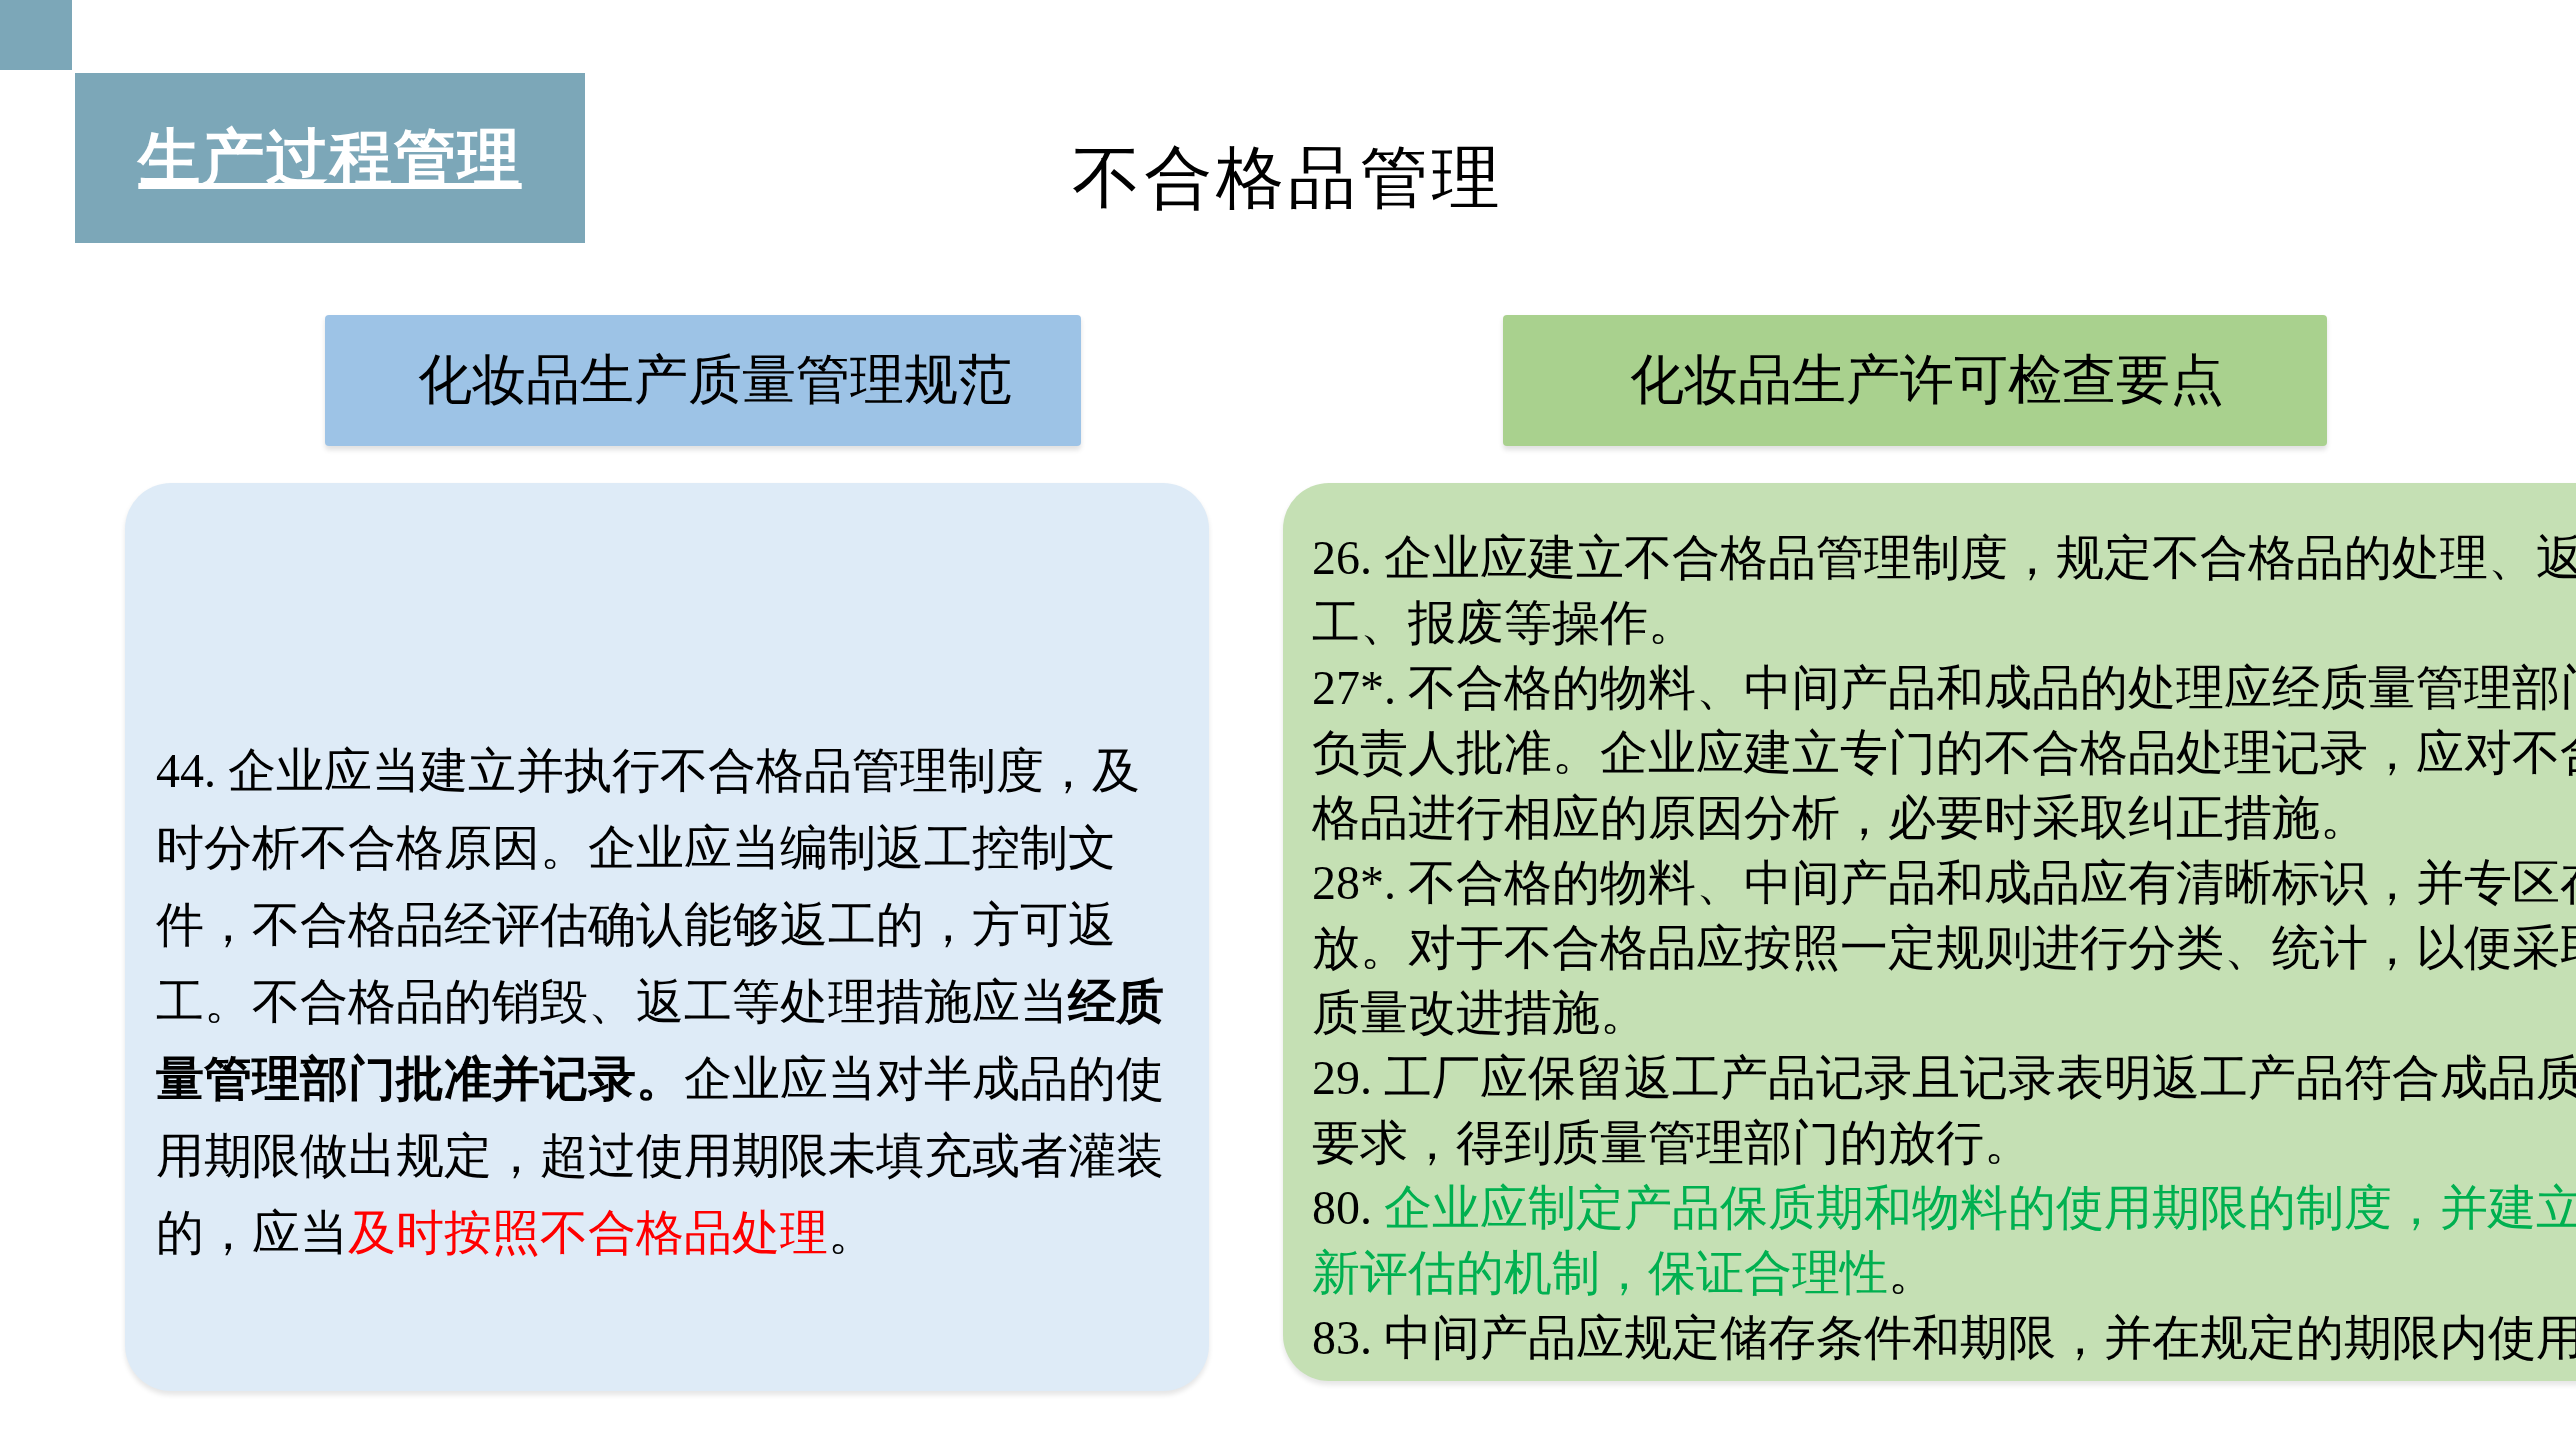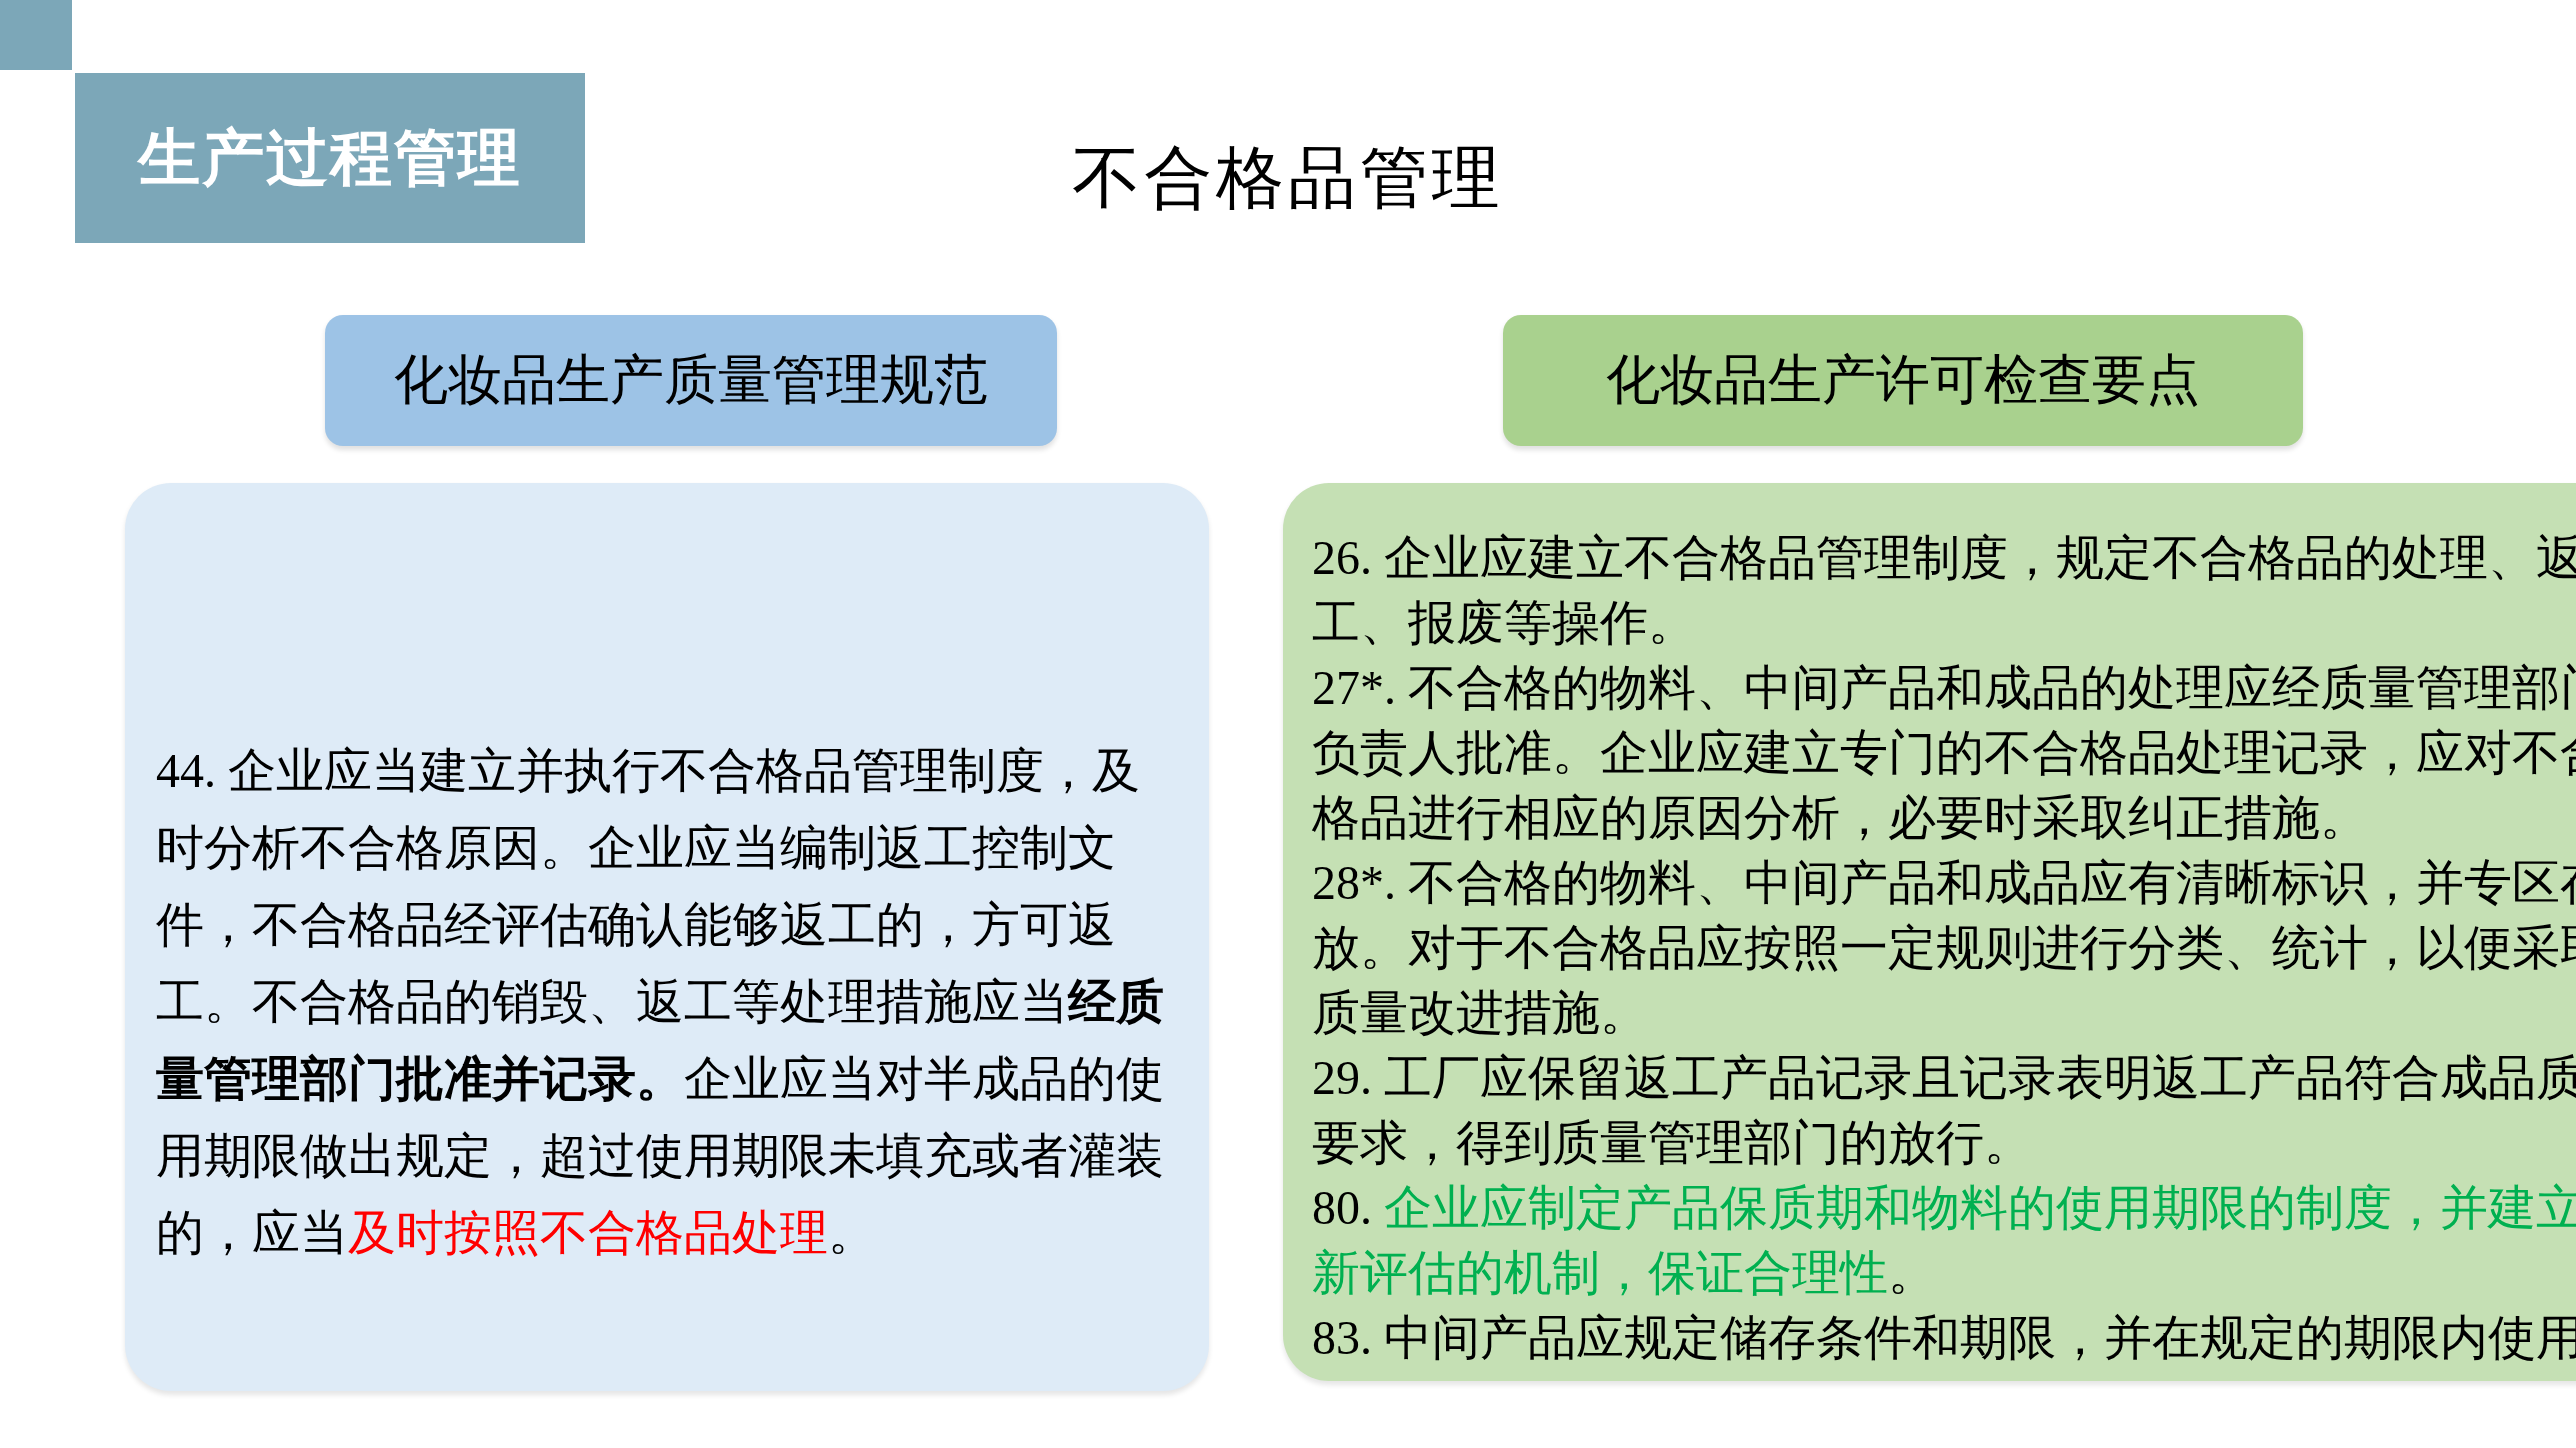--- a/index.html
+++ b/index.html
@@ -24,32 +24,34 @@
     background:var(--teal);
   }
   .badge{
     position:absolute;left:75px;top:73px;width:510px;height:170px;
     background:var(--teal);
     display:flex;align-items:center;justify-content:center;
   }
   .badge-label{
     color:#ffffff;font-size:62px;font-weight:bold;letter-spacing:1.9px;
     white-space:nowrap;
+    text-decoration:underline;
   }
   .title{
     position:absolute;left:0;top:133px;width:2576px;
     margin:0;text-align:center;
     font-size:68px;font-weight:400;color:#000;
     letter-spacing:3.9px;white-space:nowrap;
   }
   .panel-header{
     position:absolute;top:315px;height:131px;
-    border-radius:18px;
+    border-radius:4px;
     display:flex;align-items:center;justify-content:center;
     box-shadow:0 3.9px 4.8px rgba(0,0,0,0.12);
+    padding-left:24px;
   }
   .panel-header.left{left:325px;width:732px;background:var(--blue-header);}
   .panel-header.right{left:1475px;width:800px;background:var(--green-header);margin-left:28px;}
   .panel-header-label{font-size:54px;color:#000;white-space:nowrap;}
   .panel-body{
     position:absolute;top:483px;
     border-radius:46px;
     box-sizing:border-box;
     box-shadow:0 3.9px 4.8px rgba(0,0,0,0.10);
   }

